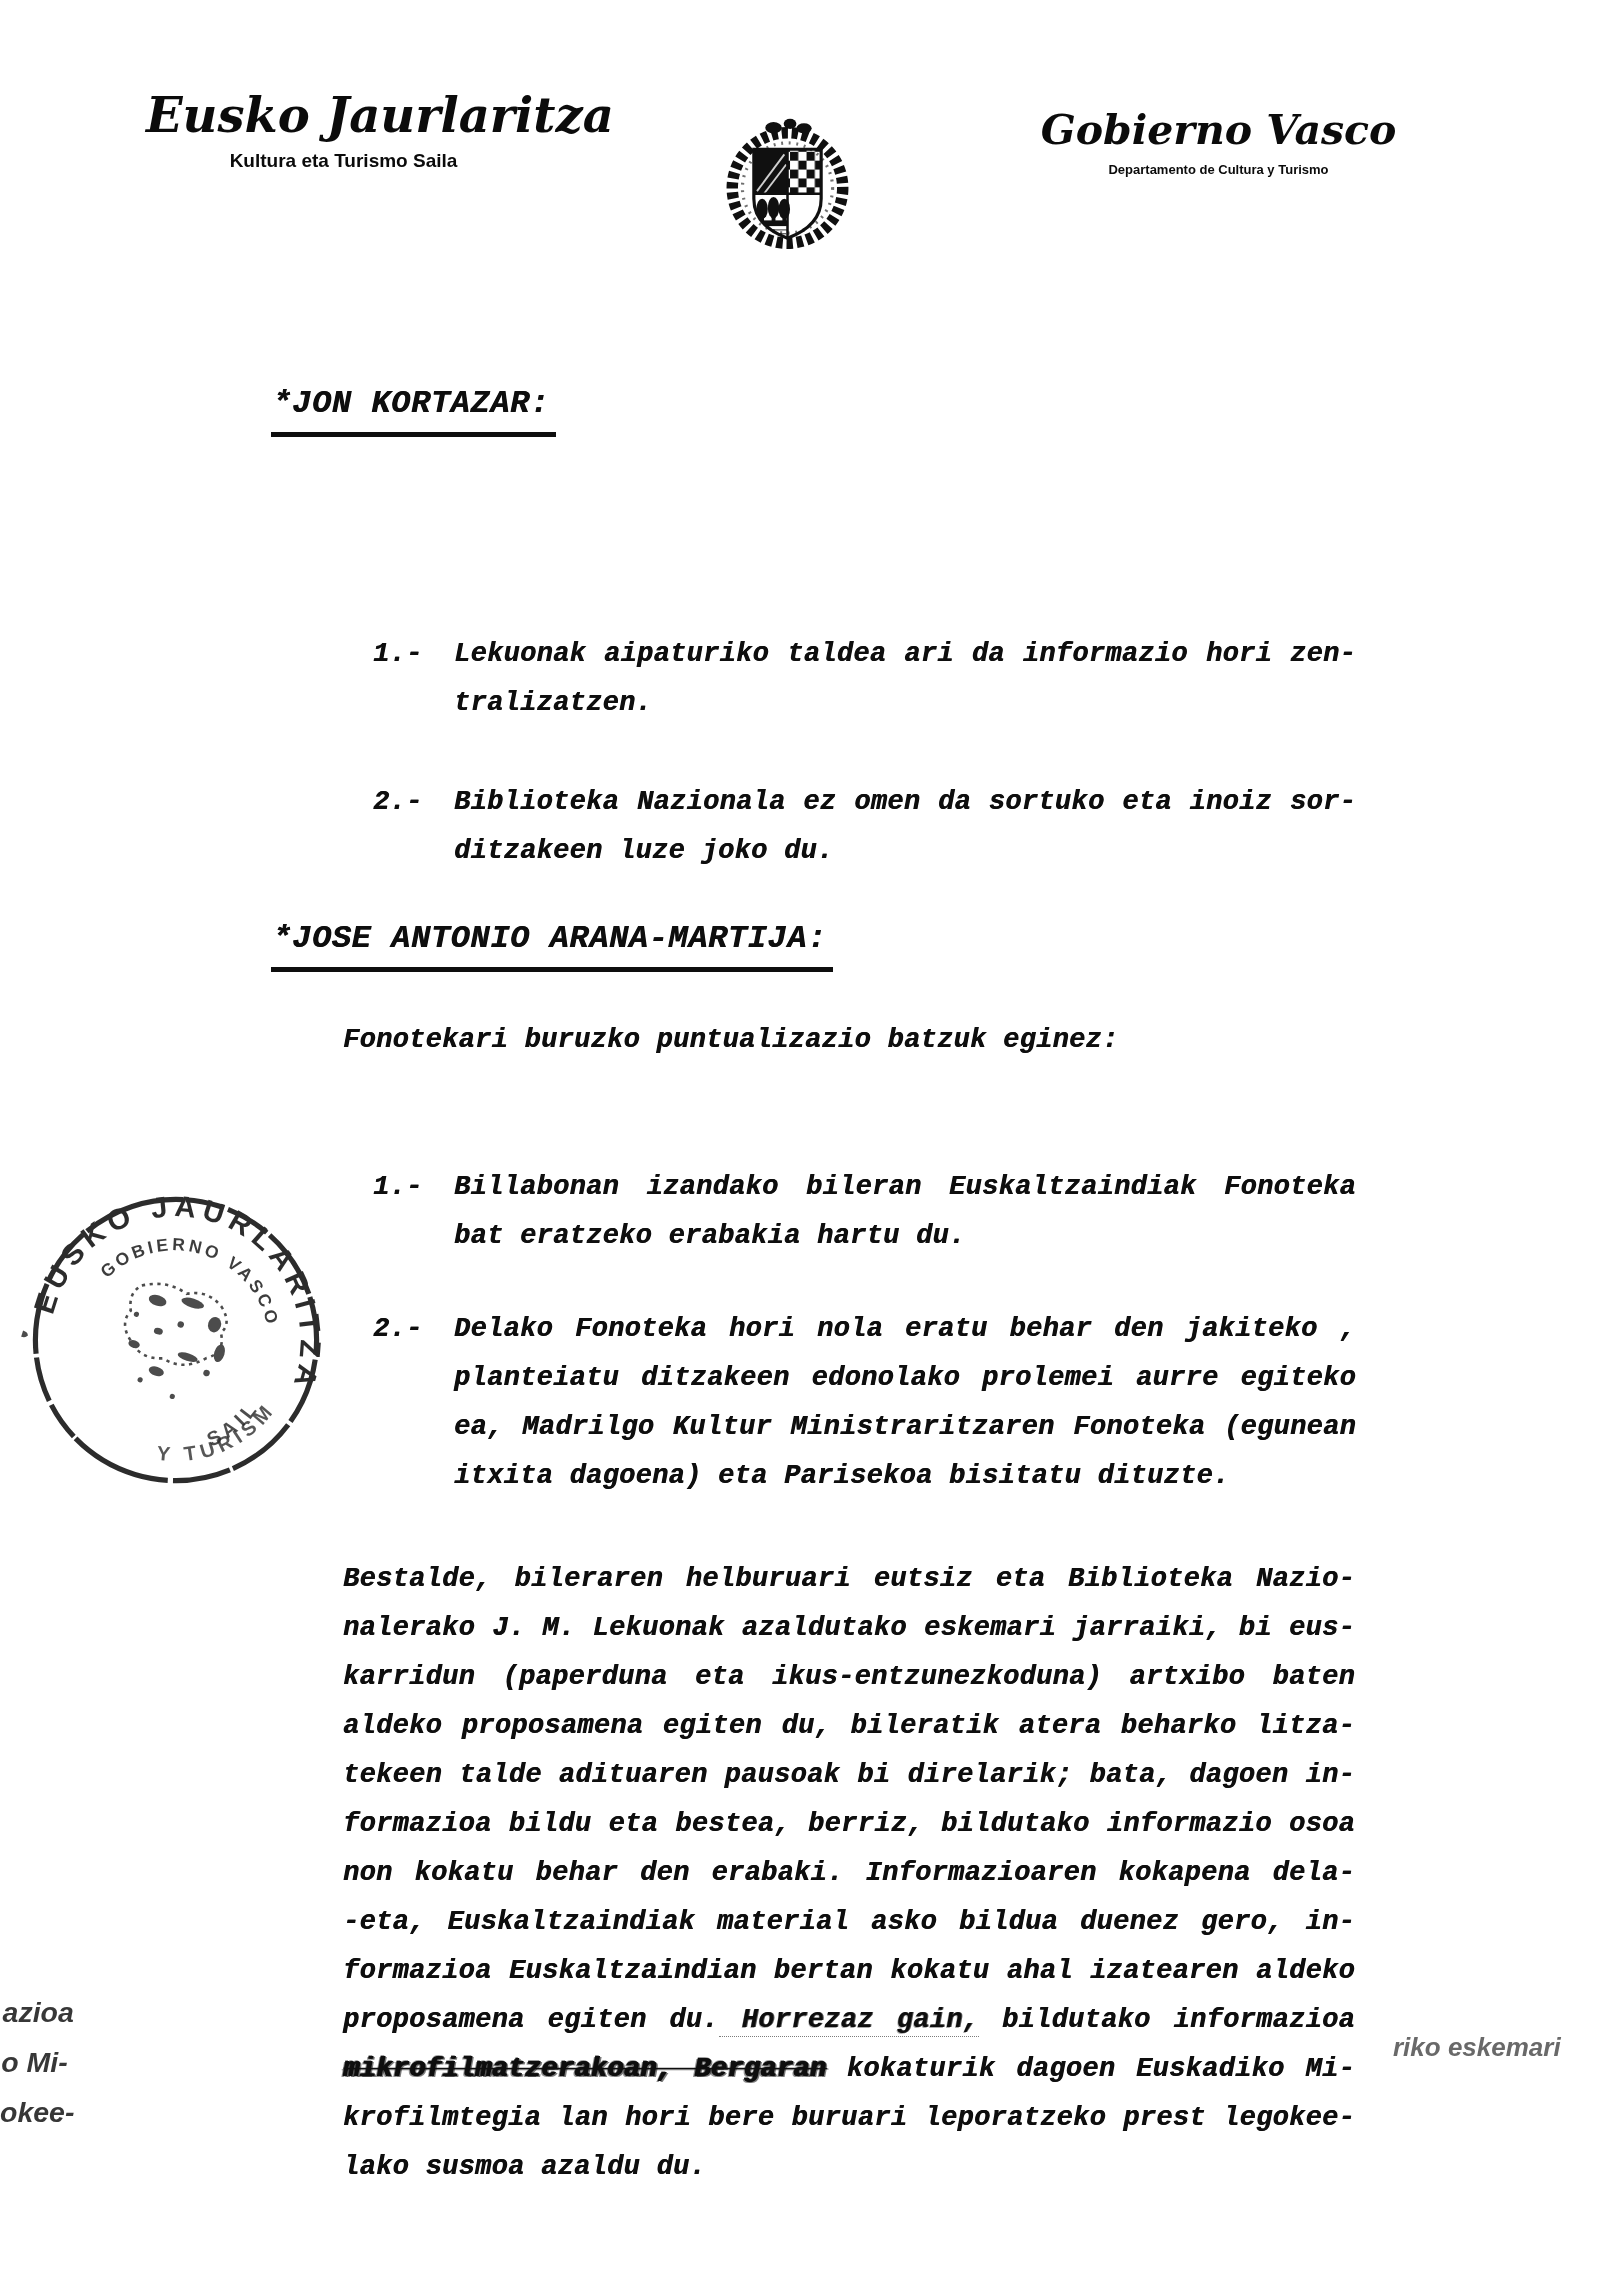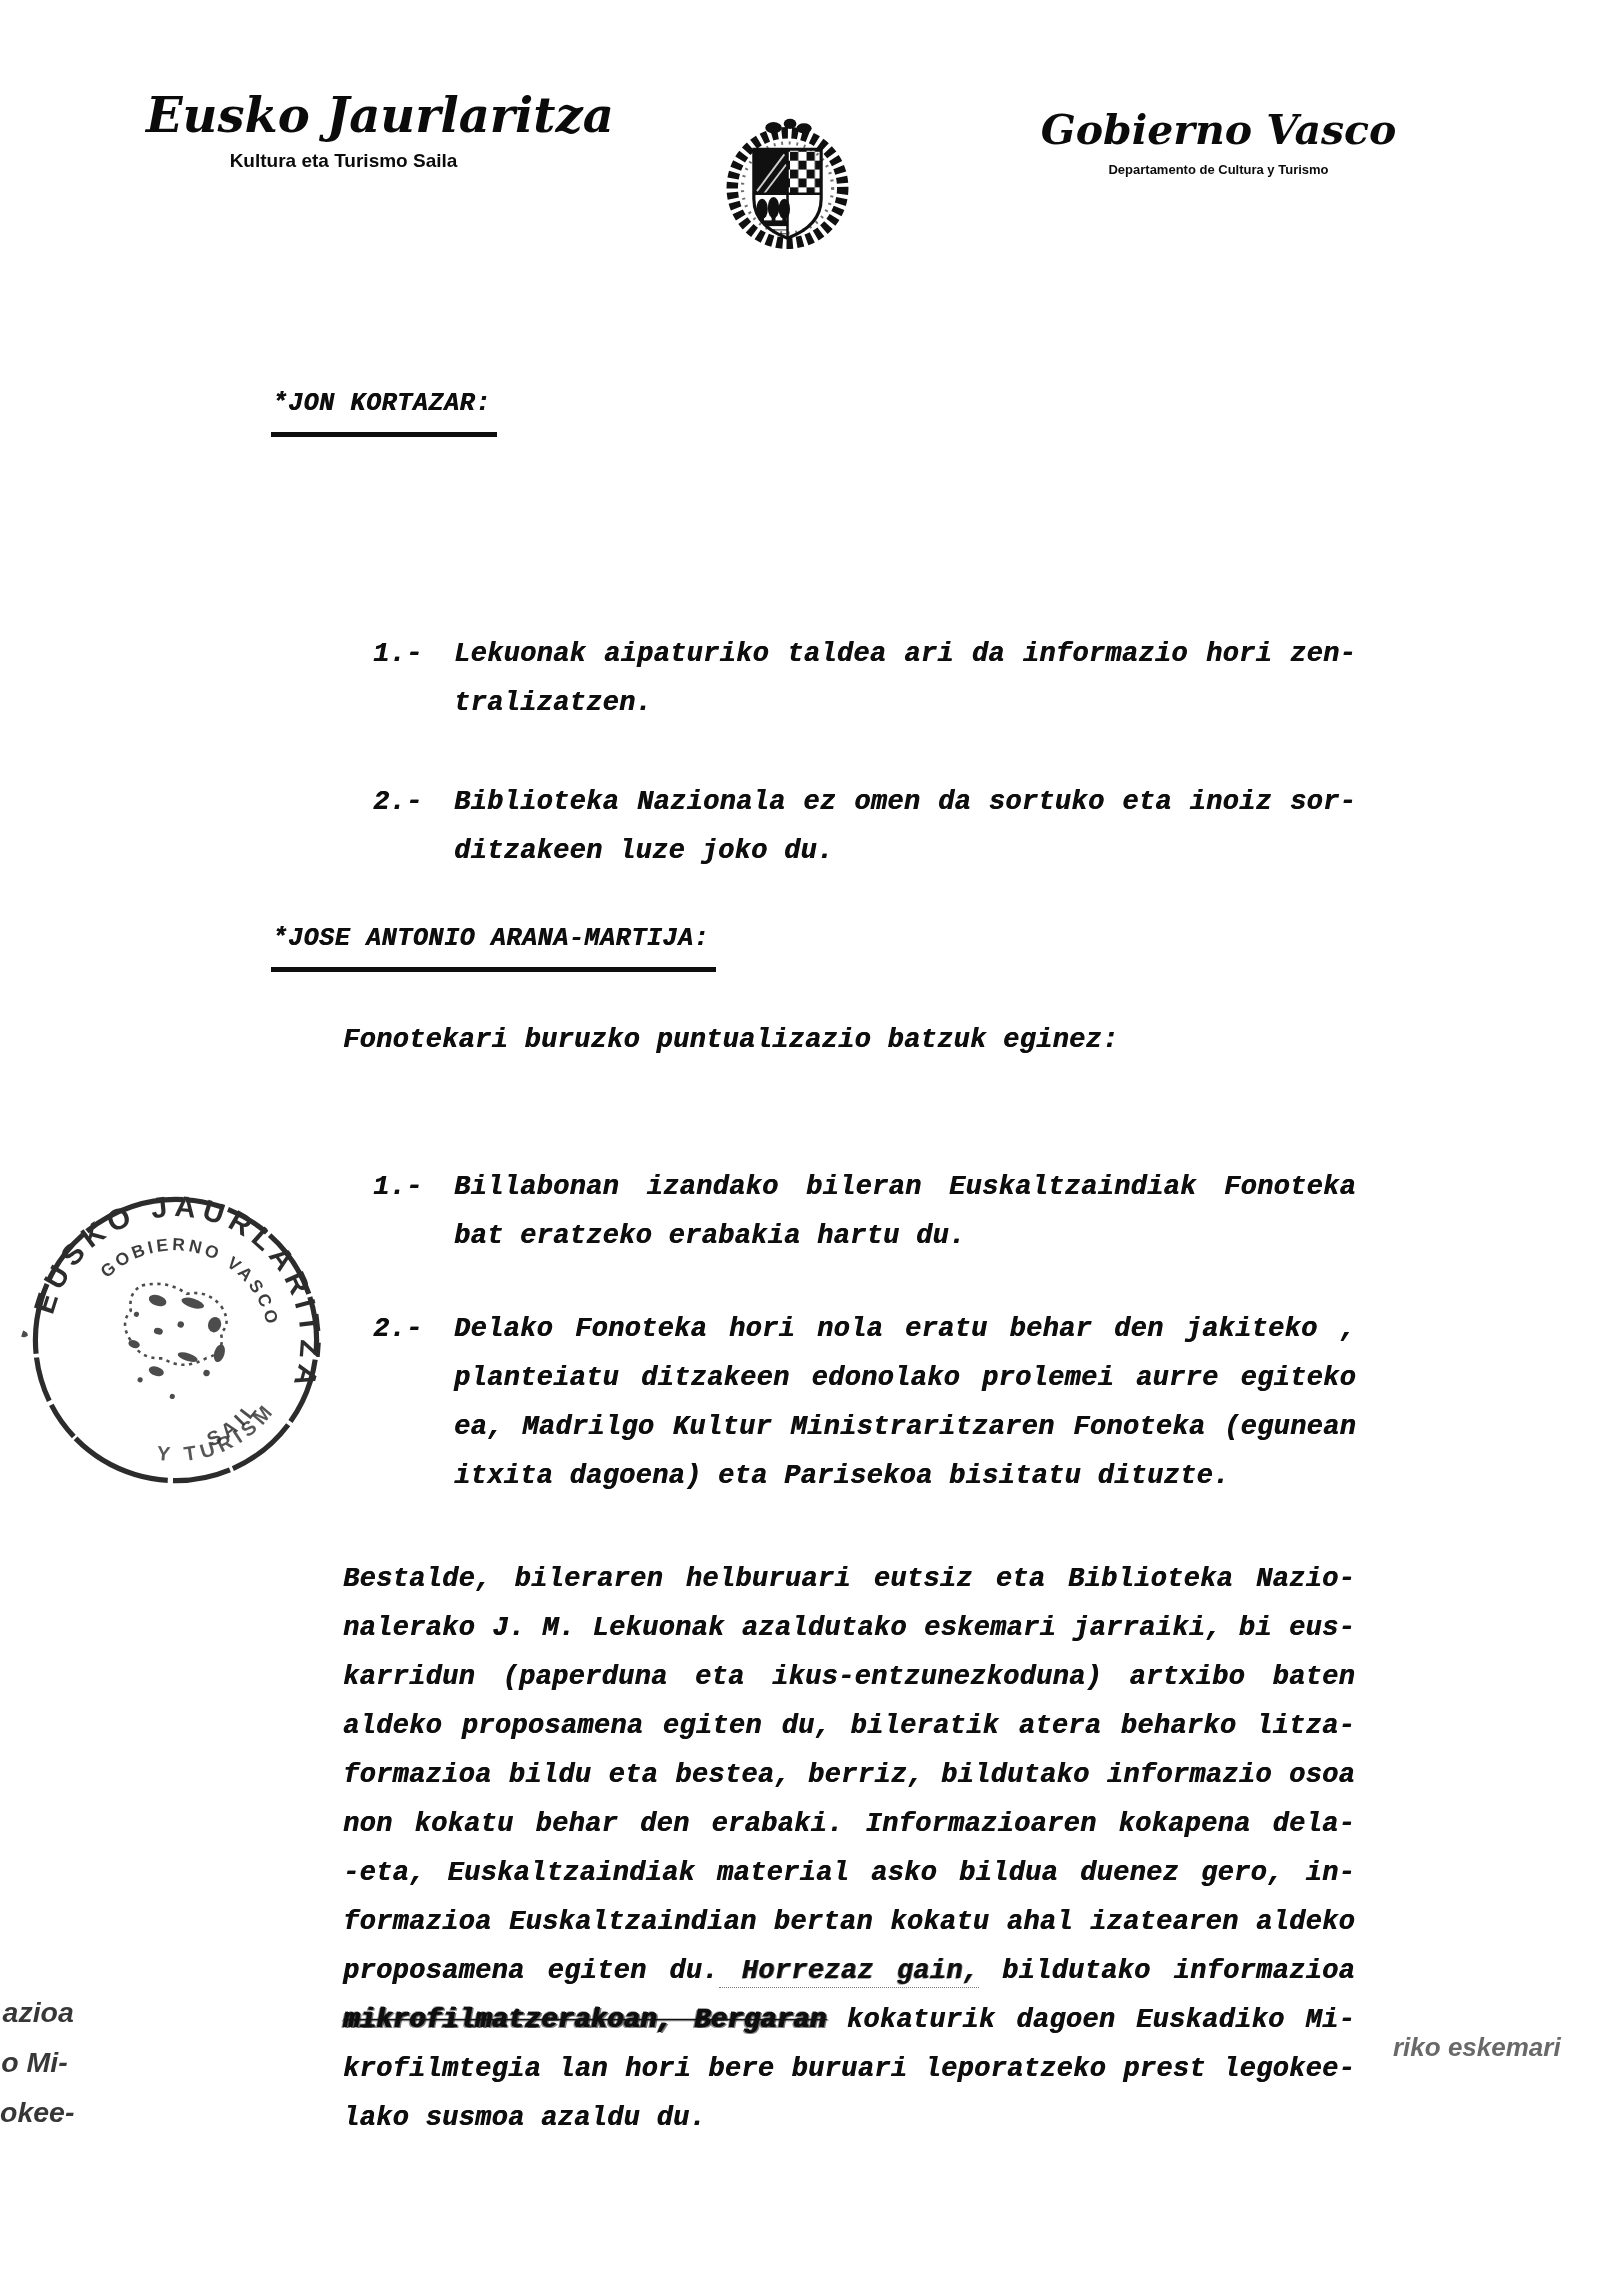--- a/index.html
+++ b/index.html
@@ -19,21 +19,21 @@
     line-height:49px;
     letter-spacing:0.3px;
     text-shadow:0.5px 0 0 currentColor;
     white-space:normal;
   }
   .abs{position:absolute;}
   .tl{height:49px;}
   .j{text-align:justify;text-align-last:justify;}
   .hd{
     display:inline-block;
-    font-size:25px;
+    font-size:32px;
     letter-spacing:0.6px;
     border-bottom:5.2px solid #0e0e0e;
     padding:0 6.5px 3.9px 1.3px;
   }
   
   .script{
     font-family:"DejaVu Serif","Liberation Serif",serif;
     font-style:italic;
     font-weight:700;
     color:#0b0b0b;
@@ -178,20 +178,21 @@
     <div class="tl j">planteiatu ditzakeen edonolako prolemei aurre egiteko</div>
     <div class="tl j">ea, Madrilgo Kultur Ministraritzaren Fonoteka (egunean</div>
     <div class="tl">itxita dagoena) eta Parisekoa bisitatu dituzte.</div>
   </div>
 
   <div class="abs tw" style="left:343px;top:1555px;width:1012px">
     <div class="tl j">Bestalde, bileraren helburuari eutsiz eta Biblioteka Nazio-</div>
     <div class="tl j">nalerako J. M. Lekuonak azaldutako eskemari jarraiki, bi eus-</div>
     <div class="tl j">karridun (paperduna eta ikus-entzunezkoduna) artxibo baten</div>
     <div class="tl j">aldeko proposamena egiten du, bileratik atera beharko litza-</div>
+    <div class="tl j">tekeen talde adituaren pausoak bi direlarik; bata, dagoen in-</div>
     <div class="tl j">formazioa bildu eta bestea, berriz, bildutako informazio osoa</div>
     <div class="tl j">non kokatu behar den erabaki. Informazioaren kokapena dela-</div>
     <div class="tl j">-eta, Euskaltzaindiak material asko bildua duenez gero, in-</div>
     <div class="tl j">formazioa Euskaltzaindian bertan kokatu ahal izatearen aldeko</div>
     <div class="tl j">
       <span>proposamena egiten du.</span><span class="smudge-dots"> Horrezaz gain,</span><span> bildutako informazioa</span>
     </div>
     <div class="tl j">
       <span class="smudge-heavy">mikrofilmatzerakoan, Bergaran</span><span> kokaturik dagoen Euskadiko Mi-</span>
     </div>

